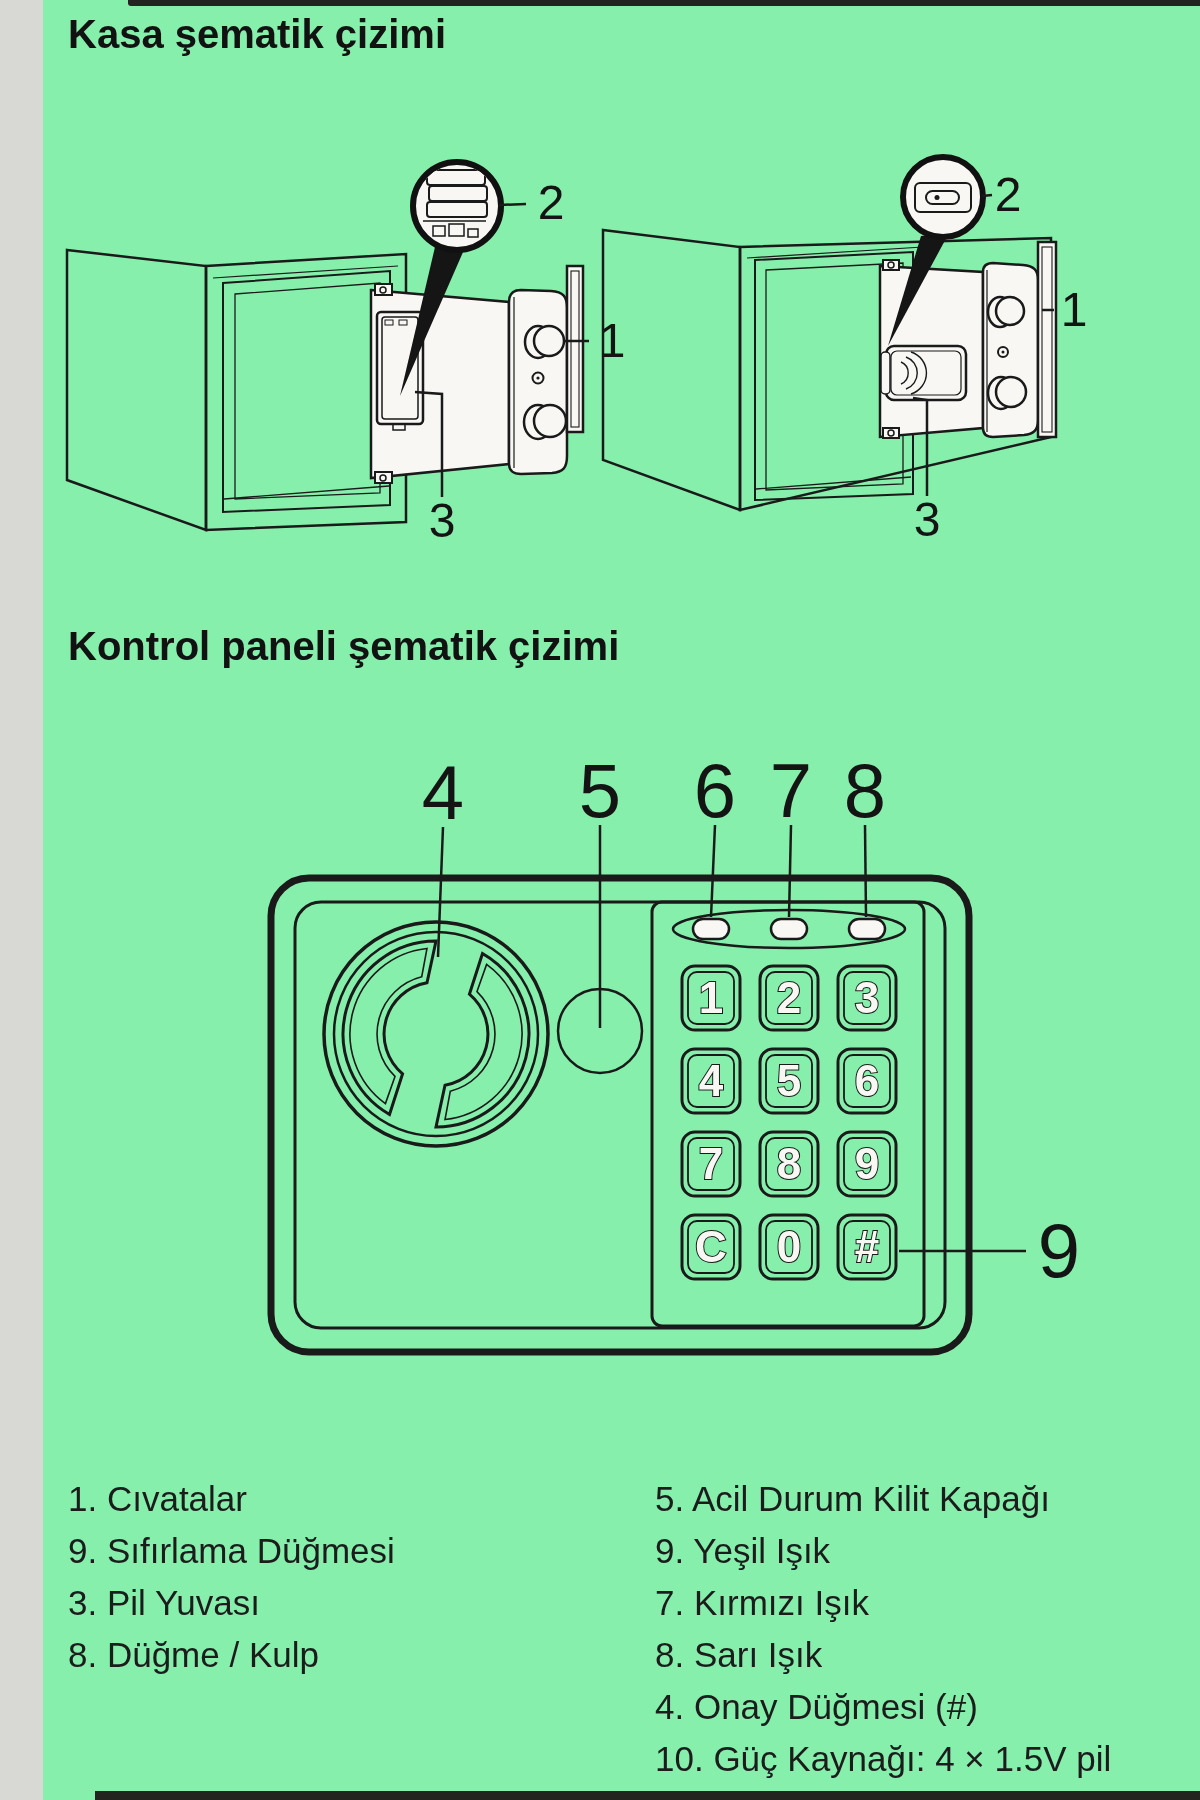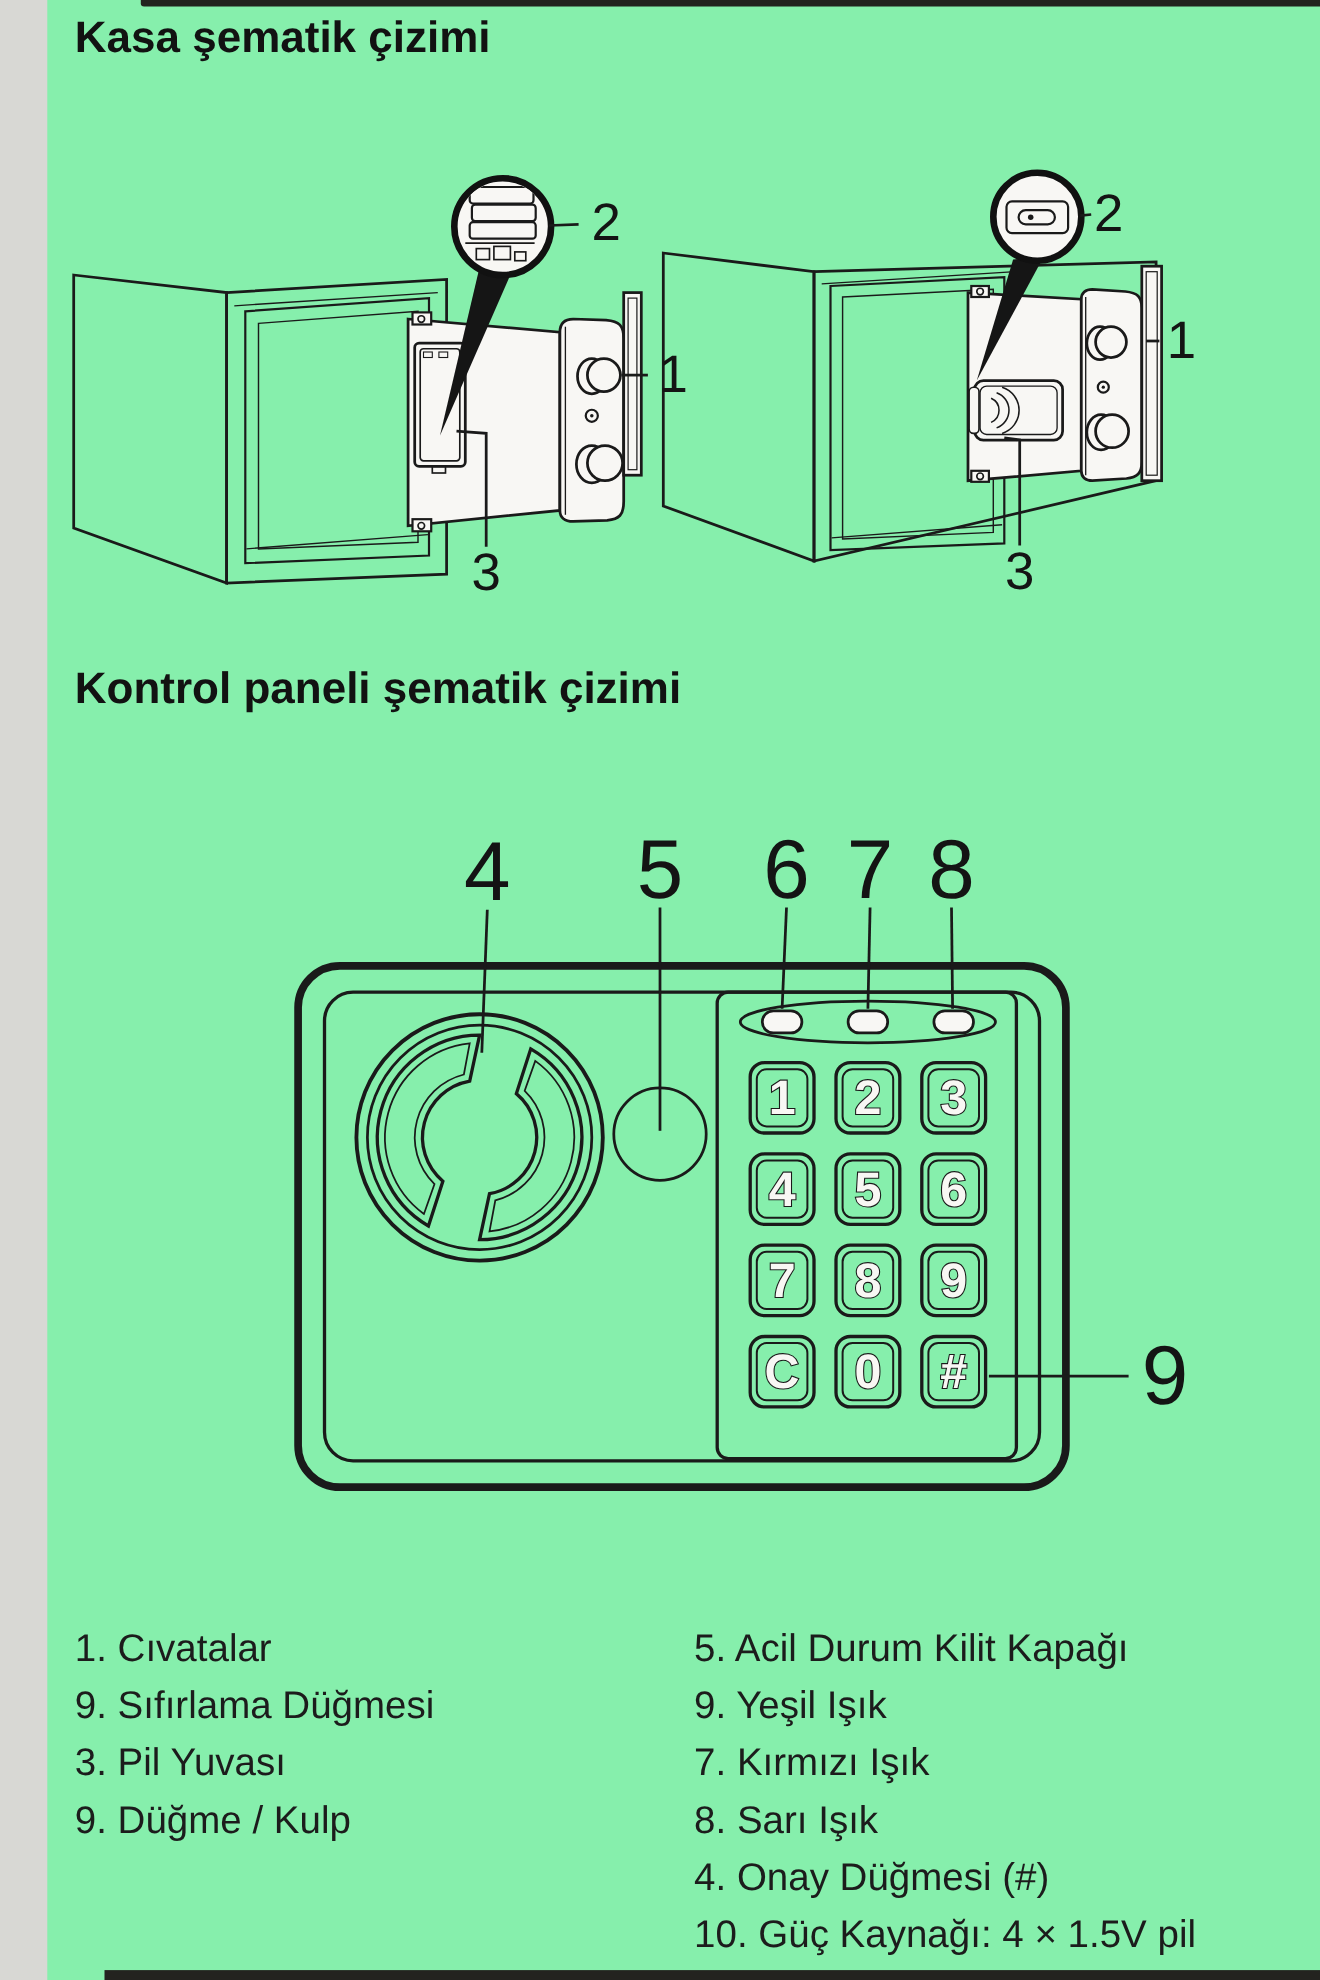--- a/index.html
+++ b/index.html
@@ -3,27 +3,27 @@
 <meta charset="utf-8">
 <style>
   html,body{margin:0;padding:0;background:#d8d8d4;}
   .page{position:relative;width:1200px;height:1800px;background:#86efac;overflow:hidden;
         font-family:"Liberation Sans",sans-serif;color:#161616;margin-left:43px;}
   .edge{position:absolute;background:#23231f;}
   .edge.top{left:85px;top:0;width:1115px;height:6px;border-radius:0 0 3px 3px;}
   .edge.bottom{left:52px;top:1791px;width:1148px;height:9px;}
   .title{position:absolute;left:25px;font-size:40px;font-weight:700;letter-spacing:0;color:#121212;white-space:nowrap;}
   #title-safe{top:12px;}
-  #title-panel{top:604px;}
+  #title-panel{top:624px;}
   .art{position:absolute;left:0;top:0;}
   .co{position:absolute;transform:translate(-50%,-50%);font-size:48px;font-weight:400;color:#141414;line-height:1;}
   .co-lg{font-size:76px;}
   .legend{position:absolute;top:1473px;font-size:35px;line-height:52px;color:#1c1c1c;white-space:nowrap;}
   #legend-left{left:25px;}
-  #legend-right{left:588px;}
+  #legend-right{left:612px;}
   svg{display:block;}
   svg .ln{stroke:#1a1a1a;fill:none;}
   svg .fillp{fill:#f8f7f4;}
   svg text.keyglyph{font-family:"Liberation Sans",sans-serif;font-size:44px;font-weight:700;
        fill:#f8f7f4;stroke:#1a1a1a;stroke-width:2;paint-order:stroke;text-anchor:middle;}
 </style>
 </head>
 <body>
 
 <div class="page">
@@ -271,21 +271,21 @@
   <div class="co co-lg" style="left:557px;top:791px">5</div>
   <div class="co co-lg" style="left:672px;top:791px">6</div>
   <div class="co co-lg" style="left:748px;top:791px">7</div>
   <div class="co co-lg" style="left:822px;top:791px">8</div>
   <div class="co co-lg" style="left:1016px;top:1251px">9</div>
 
   <div class="legend" id="legend-left">
     <div>1. Cıvatalar</div>
     <div>9. Sıfırlama Düğmesi</div>
     <div>3. Pil Yuvası</div>
-    <div>9. Düğme / Kulp</div>
+    <div>8. Düğme / Kulp</div>
   </div>
   <div class="legend" id="legend-right">
     <div>5. Acil Durum Kilit Kapağı</div>
     <div>9. Yeşil Işık</div>
     <div>7. Kırmızı Işık</div>
     <div>8. Sarı Işık</div>
     <div>4. Onay Düğmesi (#)</div>
     <div>10. Güç Kaynağı: 4 × 1.5V pil</div>
   </div>
 

